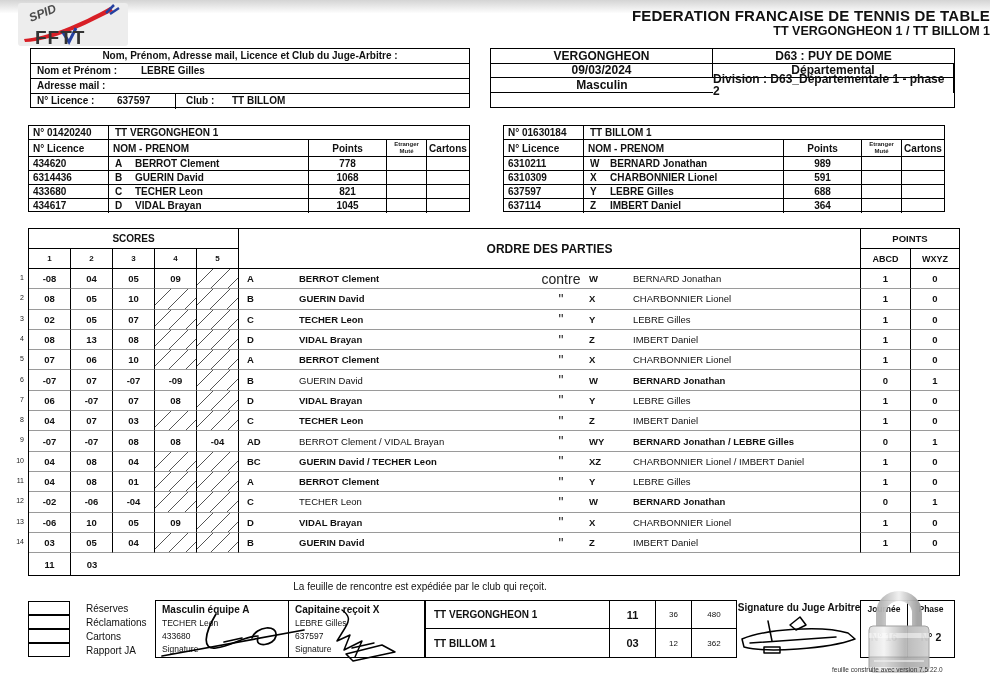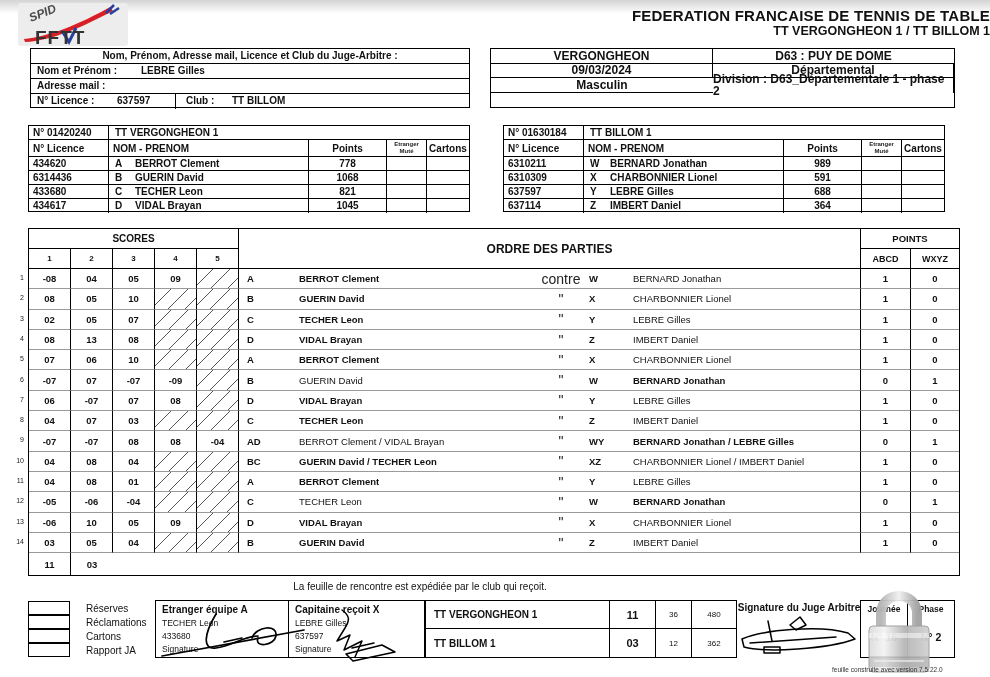--- a/index.html
+++ b/index.html
@@ -372,21 +372,21 @@
       <div class="mc sc hb">01</div>
       <div class="mc sc hb hatch"></div>
       <div class="mc sc hb hatch"></div>
       <div class="mc ll hb">A</div>
       <div class="mc ln hb bold">BERROT Clement</div>
       <div class="mc vs hb">"</div>
       <div class="mc rl hb">Y</div>
       <div class="mc rn hb">LEBRE Gilles</div>
       <div class="mc pt hb">1</div>
       <div class="mc ptl hb">0</div>
-      <div class="mc sc hb">-05</div>
+      <div class="mc sc hb">-02</div>
       <div class="mc sc hb">-06</div>
       <div class="mc sc hb">-04</div>
       <div class="mc sc hb hatch"></div>
       <div class="mc sc hb hatch"></div>
       <div class="mc ll hb">C</div>
       <div class="mc ln hb">TECHER Leon</div>
       <div class="mc vs hb">"</div>
       <div class="mc rl hb">W</div>
       <div class="mc rn hb bold">BERNARD Jonathan</div>
       <div class="mc pt hb">0</div>
@@ -435,21 +435,21 @@
       <div class="cb-box"></div>
       <span class="cb-label">Cartons</span>
     </div>
     <div class="cb-row">
       <div class="cb-box"></div>
       <span class="cb-label">Rapport JA</span>
     </div>
   </div>
 
 <div id="captain-a" class="abs captain">
-  <div class="cap-title">Etranger équipe A</div>
+  <div class="cap-title">Masculin équipe A</div>
   <div class="cap-line">TECHER Leon</div>
   <div class="cap-line">433680</div>
   <div class="cap-line">Signature</div>
 </div>
 <div id="captain-x" class="abs captain">
   <div class="cap-title">Capitaine reçoit X</div>
   <div class="cap-line">LEBRE Gilles</div>
   <div class="cap-line">637597</div>
   <div class="cap-line">Signature</div>
 </div>

